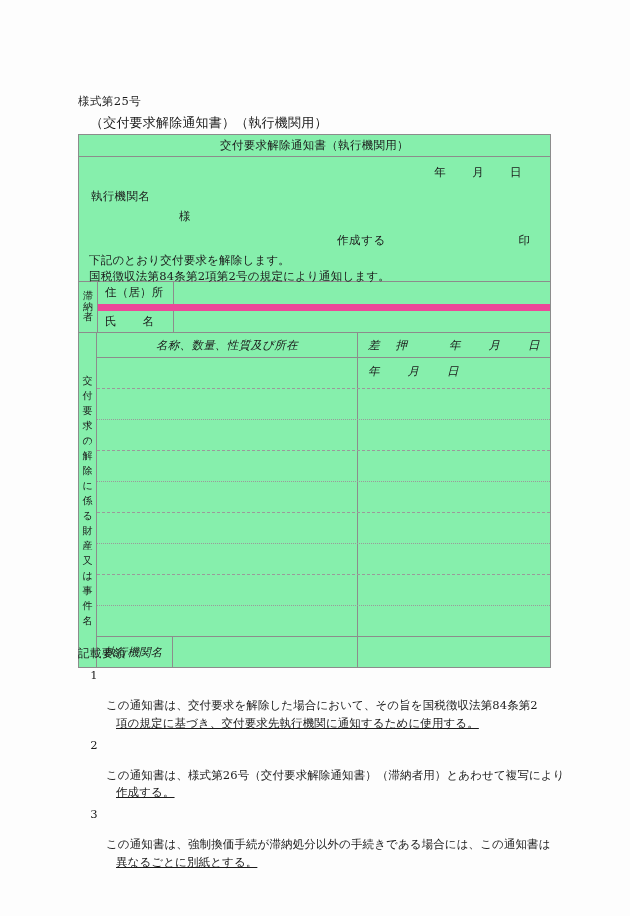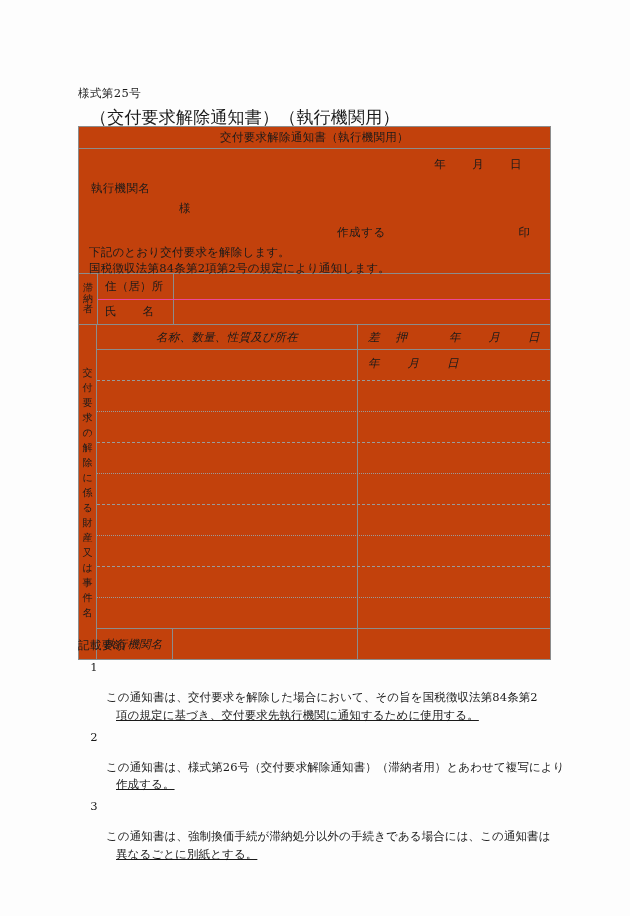--- a/index.html
+++ b/index.html
@@ -12,52 +12,52 @@
     height: 916px;
     position: relative;
     font-family: "DejaVu Serif", "Liberation Serif", serif;
     color: #1a1a1a;
     background: #fdfdfd;
     overflow: hidden;
   }
 
   .page {
     position: absolute;
-    left: 0; top: 8px;
+    left: 0; top: 16px;
     width: 630px; height: 672px;
     background: #fdfdfd;
   }
 
   
   .form-no {
     position: absolute;
     left: 78px;
     top: 78px;
     font-size: 11.5px;
     letter-spacing: 0.4px;
     white-space: nowrap;
   }
   .form-subtitle {
     position: absolute;
     left: 90px;
     top: 98px;
-    font-size: 17px;
+    font-size: 13px;
     letter-spacing: 0.2px;
     white-space: nowrap;
   }
 
   
   .frame {
     position: absolute;
     left: 78px;
     top: 118px;
     width: 473px;
     border: 1px solid #8c8c8c;
     box-sizing: border-box;
-    background: #c2410c;
+    background: #86efac;
   }
 
   .row-line { border-bottom: 1px solid #8c8c8c; }
 
   
   .title-band {
     height: 21px;
     line-height: 21px;
     text-align: center;
     font-size: 11.5px;
@@ -139,21 +139,21 @@
   .debtor-rows {
     flex: 1;
     display: flex;
     flex-direction: column;
   }
   .debtor-row {
     flex: 1;
     display: flex;
     align-items: center;
   }
-  .debtor-row.top { border-bottom: 1px solid #ec4899; text-align: center; }
+  .debtor-row.top { border-bottom: 7px solid #ec4899; text-align: center; }
   .debtor-key {
     width: 76px;
     flex: 0 0 76px;
     border-right: 1px solid #8c8c8c;
     height: 100%;
     display: flex;
     align-items: center;
     font-size: 11.5px;
     padding-left: 7px;
     box-sizing: border-box;

